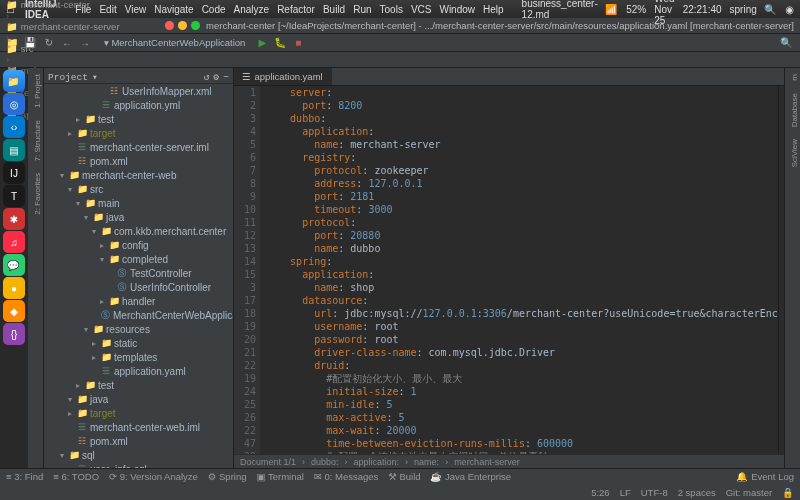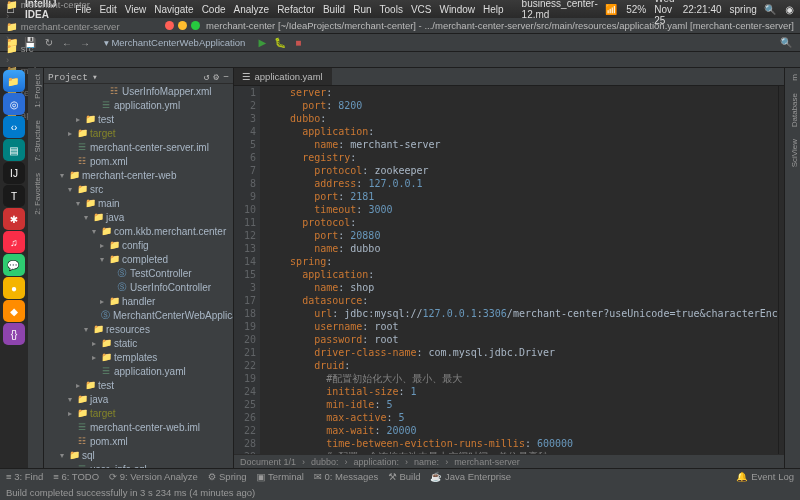--- a/index.html
+++ b/index.html
@@ -461,21 +461,21 @@
           <div>18</div>
           <div>19</div>
           <div>20</div>
           <div>21</div>
           <div>22</div>
           <div>19</div>
           <div>24</div>
           <div>25</div>
           <div>26</div>
           <div>22</div>
-          <div>28</div>
+          <div>47</div>
           <div>29</div>
         </div>
       <div class="lines" id="lines"><div>    <span class="k">server</span>:</div><div>      <span class="k">port</span>: <span class="n">8200</span></div><div>    <span class="k">dubbo</span>:</div><div>      <span class="k">application</span>:</div><div>        <span class="k">name</span>: merchant-server</div><div>      <span class="k">registry</span>:</div><div>        <span class="k">protocol</span>: zookeeper</div><div>        <span class="k">address</span>: <span class="n">127.0.0.1</span></div><div>        <span class="k">port</span>: <span class="n">2181</span></div><div>        <span class="k">timeout</span>: <span class="n">3000</span></div><div>      <span class="k">protocol</span>:</div><div>        <span class="k">port</span>: <span class="n">20880</span></div><div>        <span class="k">name</span>: dubbo</div><div></div><div>    <span class="k">spring</span>:</div><div>      <span class="k">application</span>:</div><div>        <span class="k">name</span>: shop</div><div>      <span class="k">datasource</span>:</div><div>        <span class="k">url</span>: jdbc:mysql://<span class="n">127.0.0.1</span>:<span class="n">3306</span>/merchant-center?useUnicode=true&amp;characterEncoding</div><div>        <span class="k">username</span>: root</div><div>        <span class="k">password</span>: root</div><div>        <span class="k">driver-class-name</span>: com.mysql.jdbc.Driver</div><div>        <span class="k">druid</span>:</div><div>          <span class="c">#配置初始化大小、最小、最大</span></div><div>          <span class="k">initial-size</span>: <span class="n">1</span></div><div>          <span class="k">min-idle</span>: <span class="n">5</span></div><div>          <span class="k">max-active</span>: <span class="n">5</span></div><div>          <span class="k">max-wait</span>: <span class="n">20000</span></div><div>          <span class="k">time-between-eviction-runs-millis</span>: <span class="n">600000</span></div><div>          <span class="c"># 配置一个连接在池中最大空闲时间，单位是毫秒</span></div></div>
       <div class="minimap"></div>
     </div>
     <div class="crumbline" id="edcrumb"><span>Document 1/1</span> › <span>dubbo:</span> › <span>application:</span> › <span>name:</span> › <span>merchant-server</span></div>
   </div>
 
   <div class="sidetabs" style="border-left:1px solid #1e1e1e;border-right:none">
     <div class="vtab">m</div>
@@ -491,14 +491,21 @@
     <span>⚙ Spring</span>
     <span>▣ Terminal</span>
     <span>✉ 0: Messages</span>
     <span>⚒ Build</span>
     <span>☕ Java Enterprise</span>
   <span style="flex:1"></span>
   <span>🔔 <span>Event Log</span></span>
 </div>
 
 <div class="statusbar">
-  <span>Build completed successfully in 3 s 234 ms (4 minutes ago)</span>
+  <div class="right">
+    <span>5:26</span>
+    <span>LF</span>
+    <span>UTF-8</span>
+    <span>2 spaces</span>
+    <span>Git: master</span>
+    <span>🔒</span>
+  </div>
 </div>
 
 </body></html>

